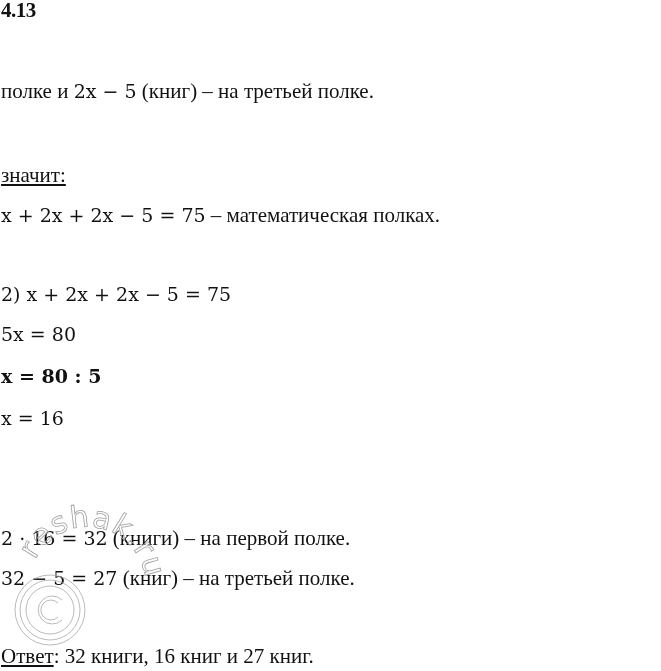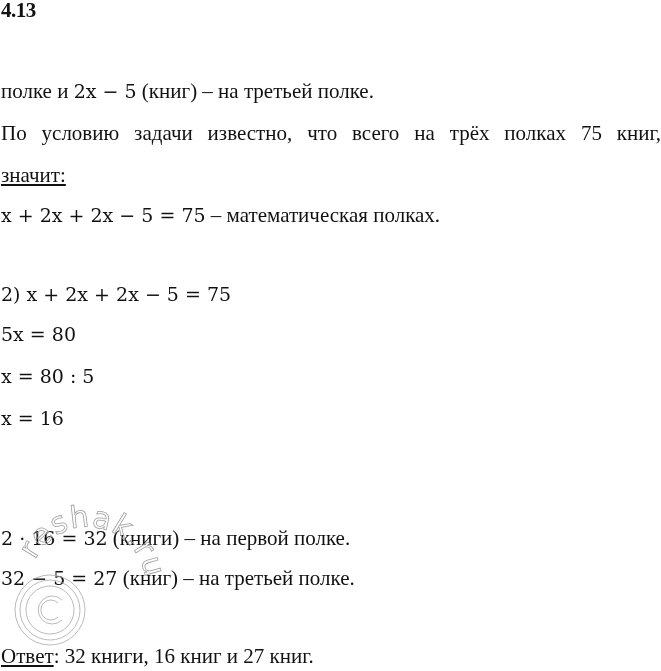--- a/index.html
+++ b/index.html
@@ -66,33 +66,32 @@
 
 <div class="page">
 
   <div class="heading">4.13</div>
 
 
   <div class="line" style="top:79px;">
     <span>полке и </span><span class="math">2x − 5</span><span> (книг) – на третьей полке.</span>
   </div>
 
-  <div class="line justify" style="top:121px;">По условию задачи известно, что всего на трёх полках 75 книг,</div>
 
   <div class="line" style="top:163px;text-decoration:underline;">значит:</div>
 
   <div class="line" style="top:203px;">
     <span class="math">x + 2x + 2x − 5 = 75</span><span> – математическая полках.</span>
   </div>
 
   <div class="line" style="top:282px;">
     <span class="math">2) </span><span class="math">x + 2x + 2x − 5 = 75</span>
   </div>
   <div class="line math" style="top:322px;">5x = 80</div>
-  <div class="line math" style="top:364px;">x = 80 : 5</div>
+  <div class="line math" style="top:364px;font-weight:bold;">x = 80 : 5</div>
   <div class="line math" style="top:406px;">x = 16</div>
 
   <div class="line" style="top:526px;">
     <span class="math">2 · 16 = 32</span><span> (книги) – на первой полке.</span>
   </div>
   <div class="line" style="top:566px;">
     <span class="math">32 − 5 = 27</span><span> (книг) – на третьей полке.</span>
   </div>
 
   <div class="line" style="top:644px;">

